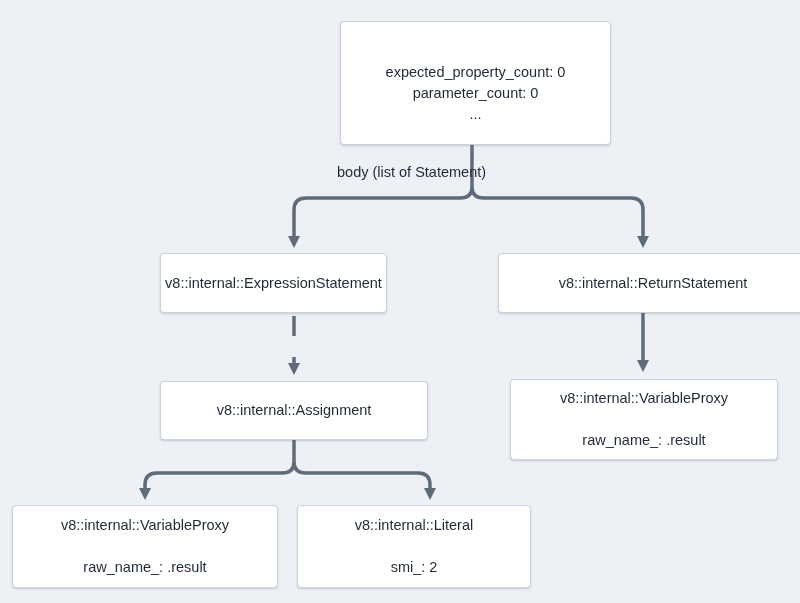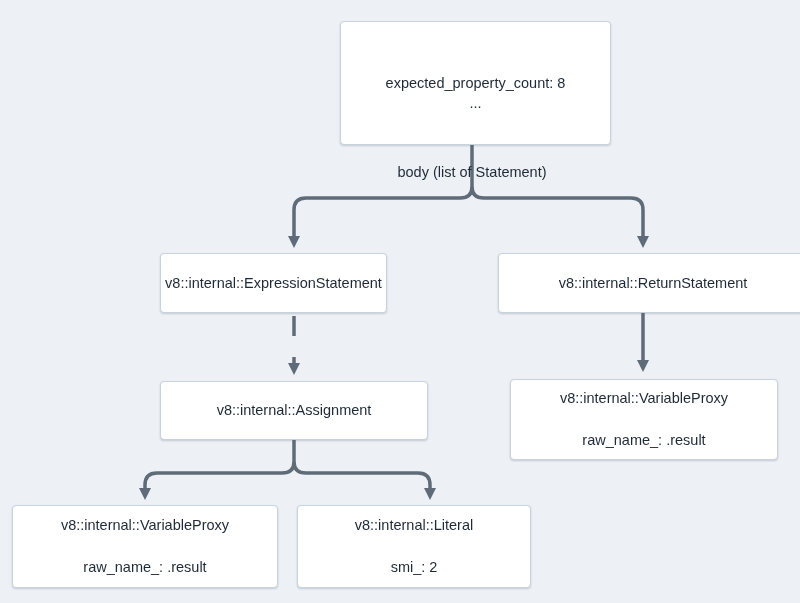--- a/index.html
+++ b/index.html
@@ -27,21 +27,20 @@
     stroke-width: 3.5;
     stroke-linejoin: round;
   }
   .ah-fill {
     fill: var(--arrow, #5f6b78);
   }
   .edge-label {
     position: absolute;
     color: var(--text, #1f2a37);
     font-size: 14.5px;
-    text-align: center;
     line-height: 20px;
     white-space: nowrap;
   }
   .node {
     position: absolute;
     background: #ffffff;
     border: 1px solid var(--border, #c9d3de);
     border-radius: 4px;
     box-shadow: 0 1px 2px rgba(90, 105, 125, 0.28);
     color: var(--text, #1f2a37);
@@ -84,21 +83,22 @@
     <path class="edge" d="M643,313 L643,364" marker-end="url(#ah)"></path>
     <path class="edge" d="M294,440 L294,462"></path>
     <path class="edge" d="M294,462 Q294,473 282,473 L157,473 Q145,473 145,485 L145,492" marker-end="url(#ah)"></path>
     <path class="edge" d="M294,462 Q294,473 306,473 L418,473 Q430,473 430,485 L430,492" marker-end="url(#ah)"></path>
   </svg>
 
   <div class="edge-label" id="lbl-body">body (list of Statement)</div>
 
   <div class="node" id="n-function-literal">
     <div class="node-blank"></div>
-    <div class="node-field">expected_property_count: 8</div>
+    <div class="node-field">expected_property_count: 0</div>
+    <div class="node-field">parameter_count: 0</div>
     <div class="node-field">...</div>
   </div>
 
   <div class="node" id="n-expression-statement">
     <div class="node-title">v8::internal::ExpressionStatement</div>
   </div>
 
   <div class="node" id="n-return-statement">
     <div class="node-title">v8::internal::ReturnStatement</div>
   </div>

